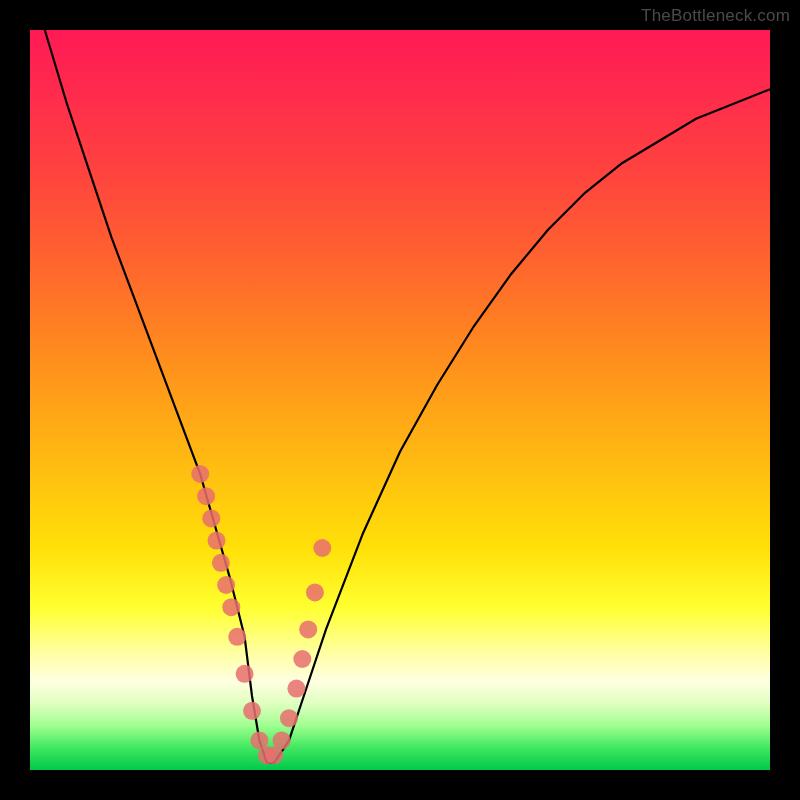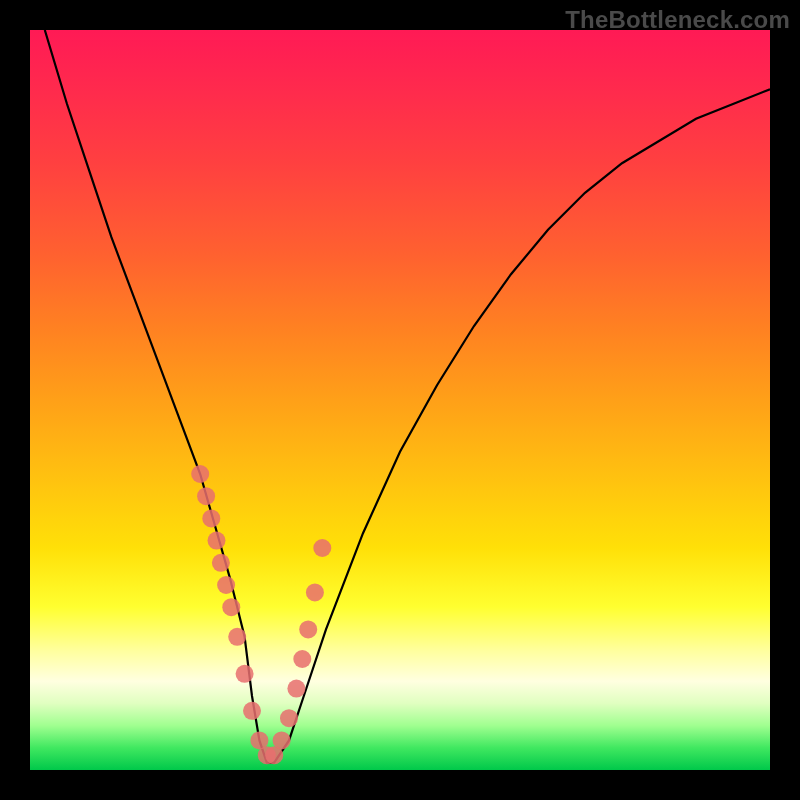--- a/index.html
+++ b/index.html
@@ -41,22 +41,22 @@
       #a0ff90 94%,
       #40e860 97%,
       #00c84a 100%
     );
   }
   .watermark {
     position: absolute;
     top: 6px;
     right: 10px;
     color: #4a4a4a;
-    font-size: 24px;
-    font-weight: 700;
+    font-size: 17px;
+    font-weight: 400;
     letter-spacing: 0.2px;
   }
   svg.curve {
     position: absolute;
     left: 0;
     top: 0;
     width: 740px;
     height: 740px;
   }
 </style>

